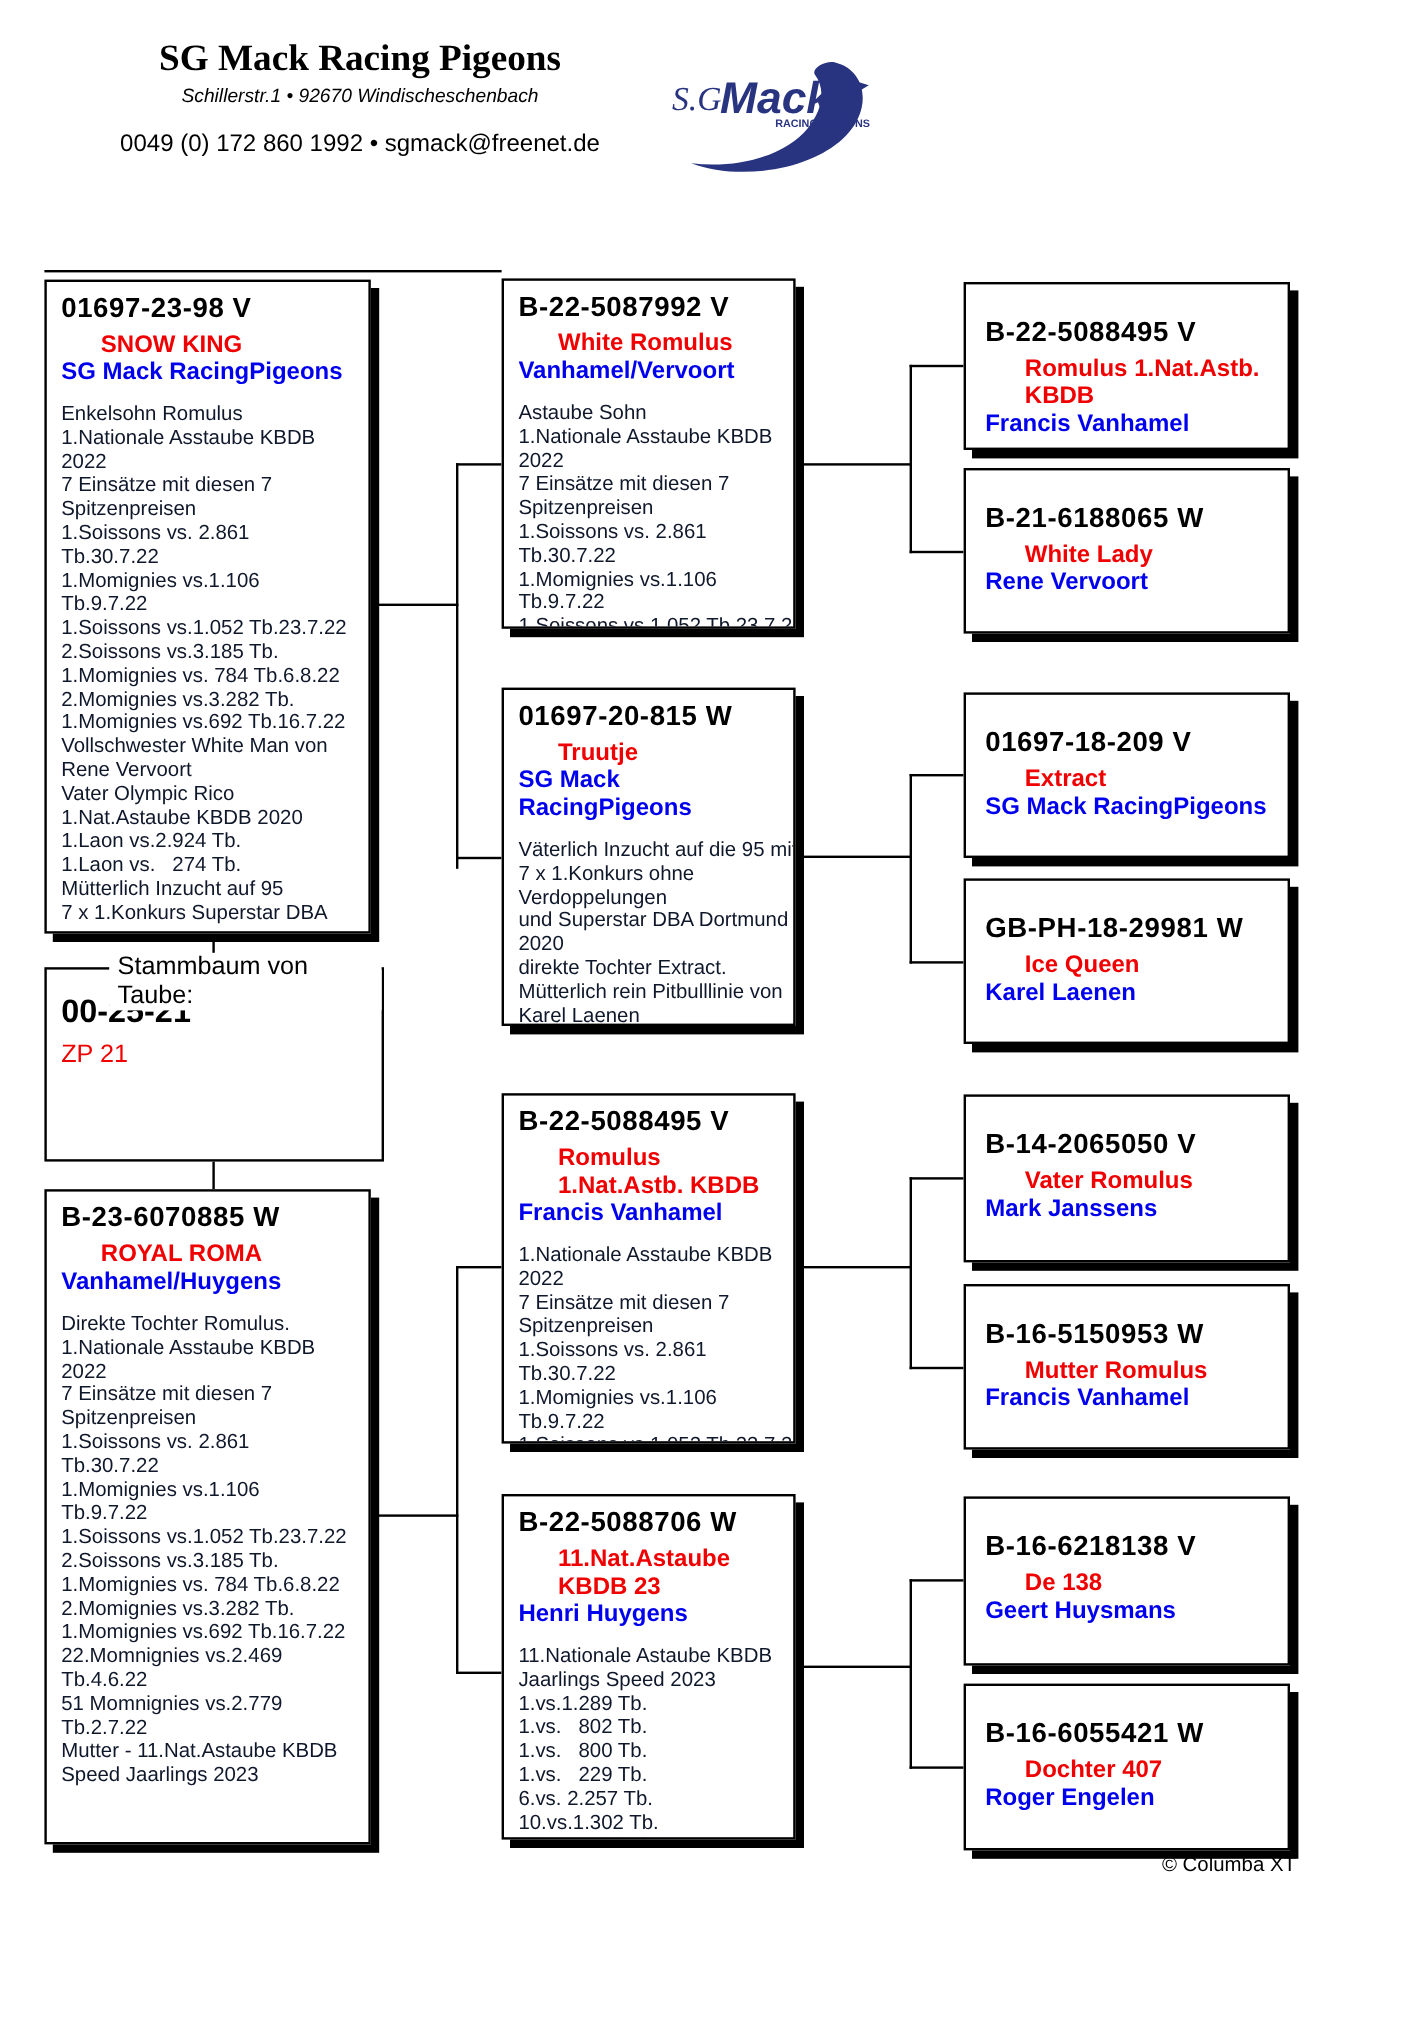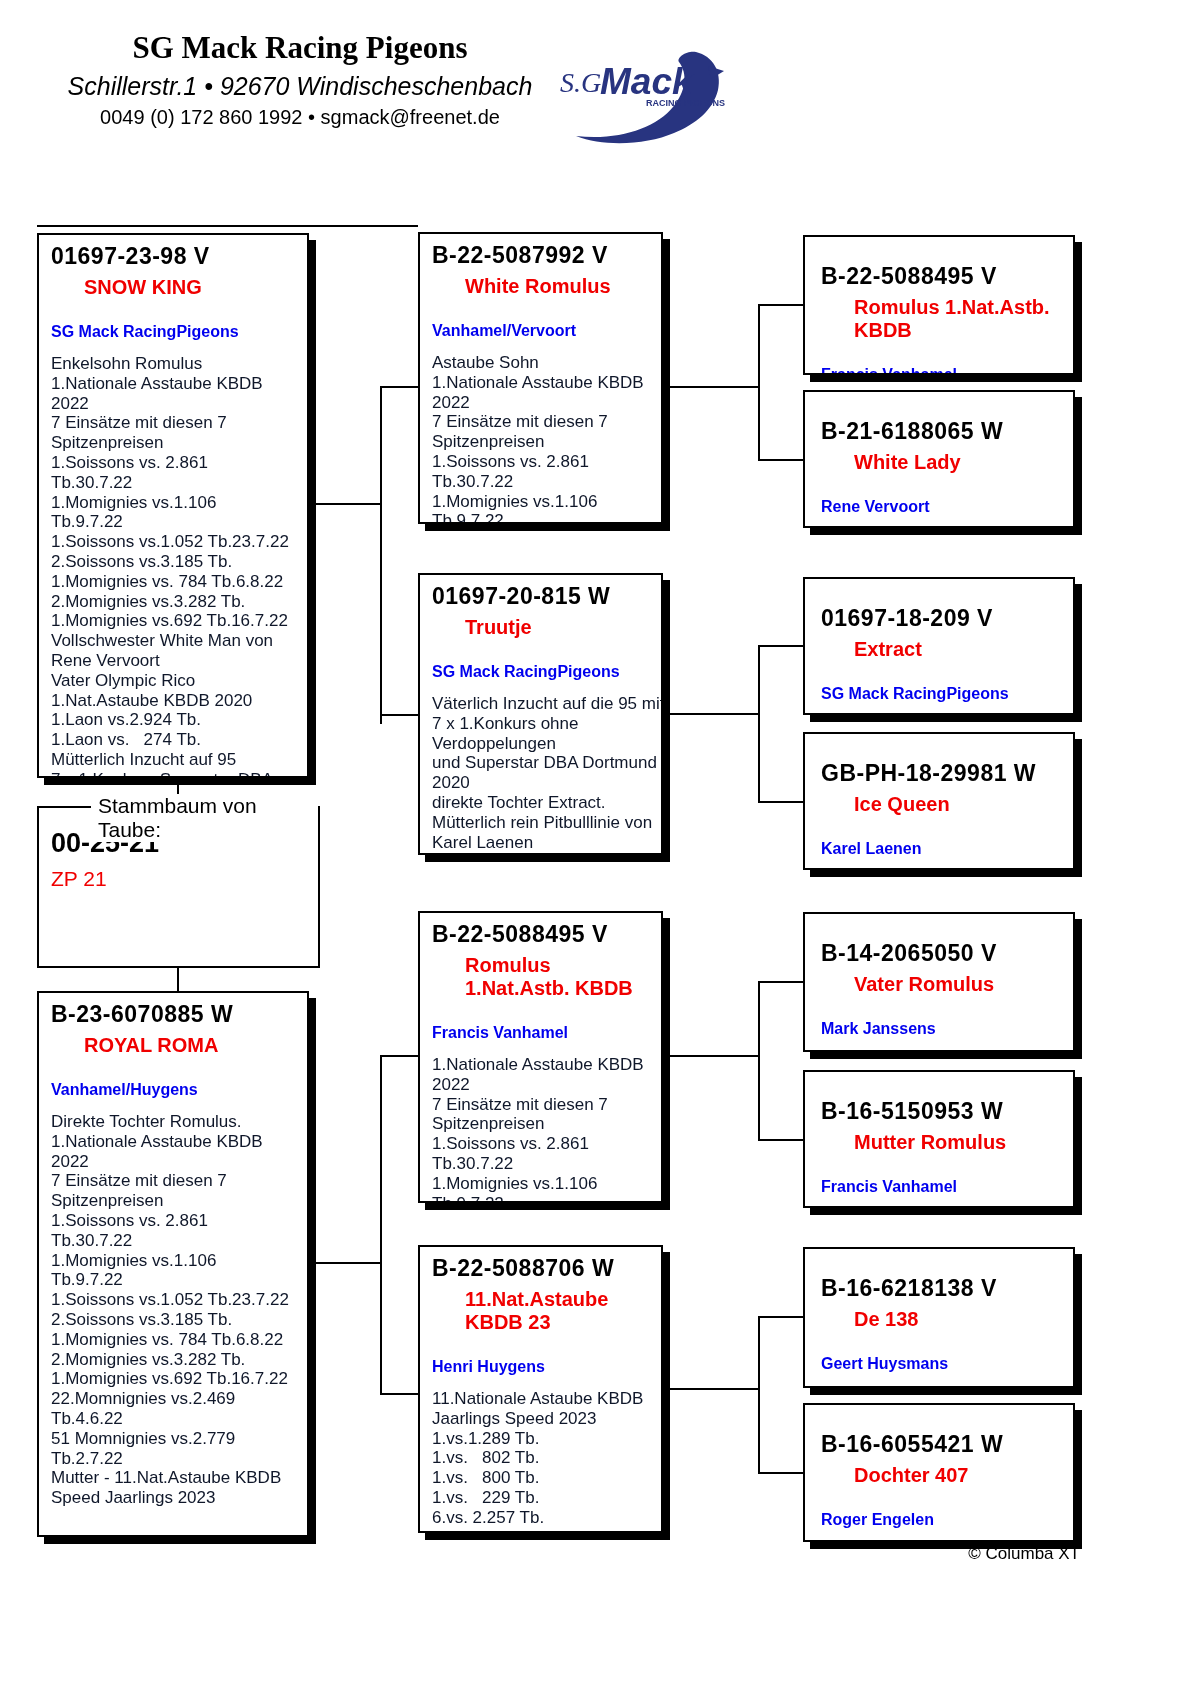--- a/index.html
+++ b/index.html
@@ -3,36 +3,36 @@
 <meta charset="utf-8">
 <style>
   html,body { margin:0; padding:0; background:#fff; }
   .page {
     position:relative; width:1190px; height:1683px; background:#fff;
     font-family:"Liberation Sans", sans-serif; color:#000; overflow:hidden;border-radius:28px;
   }
   
   .hdr { position:absolute; left:40px; top:30px; width:520px; text-align:center; }
   .hdr-title { font-family:"Liberation Serif", serif; font-size:31px; font-weight:bold; }
-  .hdr-addr  { font-size:25px; font-style:italic; margin-top:6px; }
-  .hdr-tel   { font-size:20px; margin-top:5px; }
+  .hdr-addr  { font-size:16px; font-style:italic; margin-top:6px; }
+  .hdr-tel   { font-size:20px; margin-top:19px; }
   .logo { position:absolute; left:558px; top:48px; width:170px; height:105px; }
   
   .hl { position:absolute; height:2px; background:#000; }
   .vl { position:absolute; width:2px;  background:#000; }
   
   .pbox {
     position:absolute; background:#fff; border:2px solid #000;
     box-shadow:7px 7px 0 #000; box-sizing:border-box;
     padding:6px 8px 0 12px; overflow:hidden;
   }
   .rbox { padding-top:24px; padding-left:16px; }
   .ring   { font-size:23px; font-weight:bold; margin-top:2px; letter-spacing:0.5px; }
   .pname  { font-size:20px; font-weight:bold; color:#f00000; margin-top:6px;margin-left:33px; }
-  .powner { font-size:16px; font-weight:bold; color:#0000ee; margin-top:24px; }
+  .powner { font-size:20px; font-weight:bold; color:#0000ee; margin-top:0; }
   .pbody  { font-size:17px; line-height:19.8px; margin-top:13px; color:#0f172a; }
   .bline  { white-space:pre; }
   
   .subject {
     position:absolute; left:37px; top:806px; width:283px; height:162px;
     border:2px solid #000; background:#fff; box-sizing:border-box; padding:14px 0 0 12px;
   }
   .subject-label {
     position:absolute; top:-14px; left:8px; background:#fff; padding:0 7px;
     font-size:21px; color:#000;margin-left:44px;

